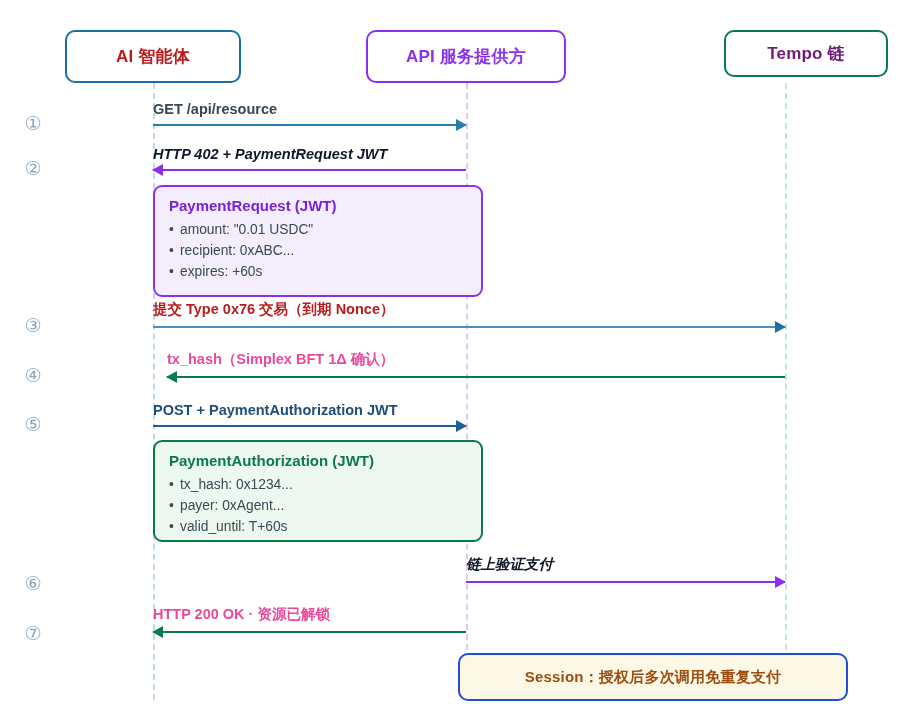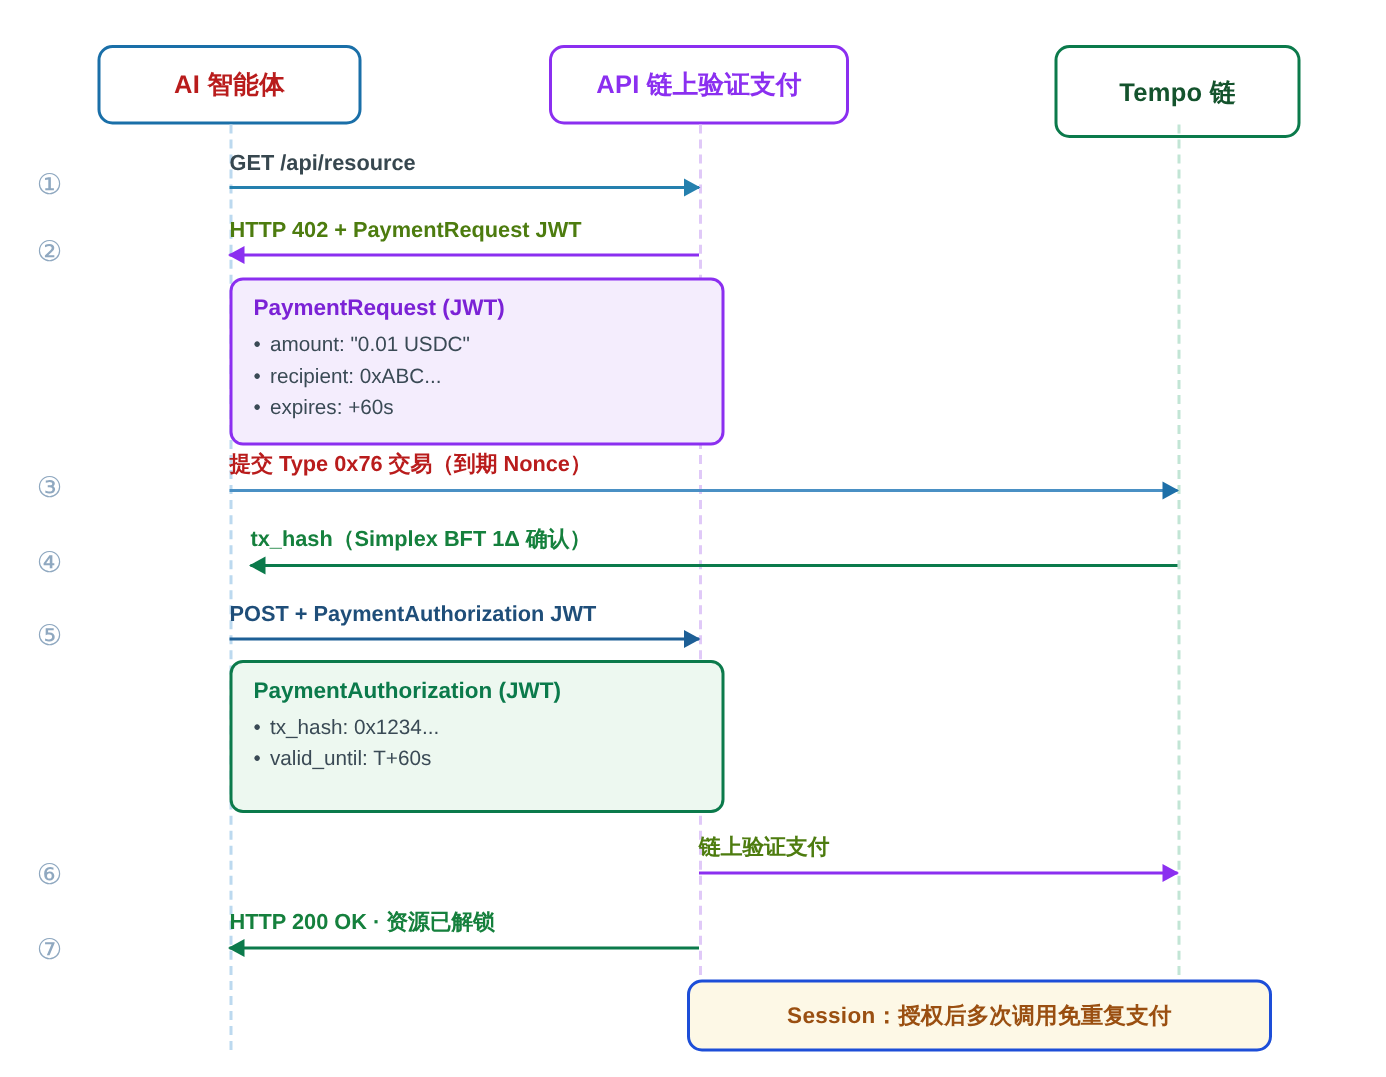--- a/index.html
+++ b/index.html
@@ -29,22 +29,22 @@
     align-items: center;
     justify-content: center;
     font-size: 17px;
     font-weight: bold;
     letter-spacing: 0.2px;
   }
   .actor-ai     { left: 65px;  top: 30px; width: 176px; height: 53px;
                   border: 2px solid #1a6fa8; color: #b91c1c; }
   .actor-api    { left: 366px; top: 30px; width: 200px; height: 53px;
                   border: 2px solid #8b2ff0; color: #8b2ff0; }
-  .actor-chain  { left: 703px; top: 30px; width: 164px; height: 62px;
-                  border: 2px solid #0b7a4b; color: #14532d; }
+  .actor-chain  { left: 724px; top: 30px; width: 164px; height: 47px;
+                  border: 2px solid #0b7a4b; color: #701a75; }
 
   
   .lifeline {
     position: absolute;
     top: 83px;
     width: 0;
     height: 617px;
     border-left-width: 2px;
     border-left-style: dashed;
   }
@@ -91,33 +91,33 @@
     white-space: nowrap;
   }
 
   
   .c-teal   .line { border-top-color: #2580ae; }
   .c-teal   .head { border-left-color: #2580ae; border-right-color: #2580ae; }
   .c-teal   .label { color: #37474f; }
 
   .c-purple .line { border-top-color: #8b2ff0; }
   .c-purple .head { border-left-color: #8b2ff0; border-right-color: #8b2ff0; }
-  .c-purple .label { color: #4d7c0f; }
+  .c-purple .label { color: #0f172a; font-style: italic; }
 
   .c-blue   .line { border-top-color: #1d5f96; }
   .c-blue   .head { border-left-color: #1d5f96; border-right-color: #1d5f96; }
   .c-blue   .label { color: #1f4e79; }
 
   .c-steel  .line { border-top-color: #4a90c4; }
   .c-steel  .head { border-left-color: #1d6fa8; border-right-color: #1d6fa8; }
   .c-steel  .label { color: #b91c1c; }
 
   .c-green  .line { border-top-color: #0b7a4b; }
   .c-green  .head { border-left-color: #0b7a4b; border-right-color: #0b7a4b; }
-  .c-green  .label { color: #15803d; }
+  .c-green  .label { color: #ec4899; }
 
   
   .note {
     position: absolute;
     box-sizing: border-box;
     border-radius: 9px;
     padding: 10px 14px 12px 14px;
   }
   .note .note-title {
     font-size: 15px;
@@ -161,21 +161,21 @@
 </style>
 </head>
 <body>
 
 <div id="diagram">
 
   <div class="actor-box actor-ai">
     <span>AI 智能体</span>
   </div>
   <div class="actor-box actor-api">
-    <span>API 链上验证支付</span>
+    <span>API 服务提供方</span>
   </div>
   <div class="actor-box actor-chain">
     <span>Tempo 链</span>
   </div>
 
   <div class="lifeline lifeline-ai"></div>
   <div class="lifeline lifeline-api"></div>
   <div class="lifeline lifeline-chain"></div>
 
   <div class="step-marker" style="top:114px">①</div>
@@ -222,20 +222,21 @@
   <div class="msg dir-right c-blue" style="left:153px; width:313px; top:425px">
     <div class="line"></div>
     <div class="head"></div>
     <div class="label">POST + PaymentAuthorization JWT</div>
   </div>
 
   <div class="note note-green" style="left:153px; top:440px; width:330px; height:102px">
     <div class="note-title">PaymentAuthorization (JWT)</div>
     <ul>
       <li>tx_hash: 0x1234...</li>
+      <li>payer: 0xAgent...</li>
       <li>valid_until: T+60s</li>
     </ul>
   </div>
 
   <div class="msg dir-right c-purple" style="left:466px; width:319px; top:581px">
     <div class="line"></div>
     <div class="head"></div>
     <div class="label">链上验证支付</div>
   </div>
 

